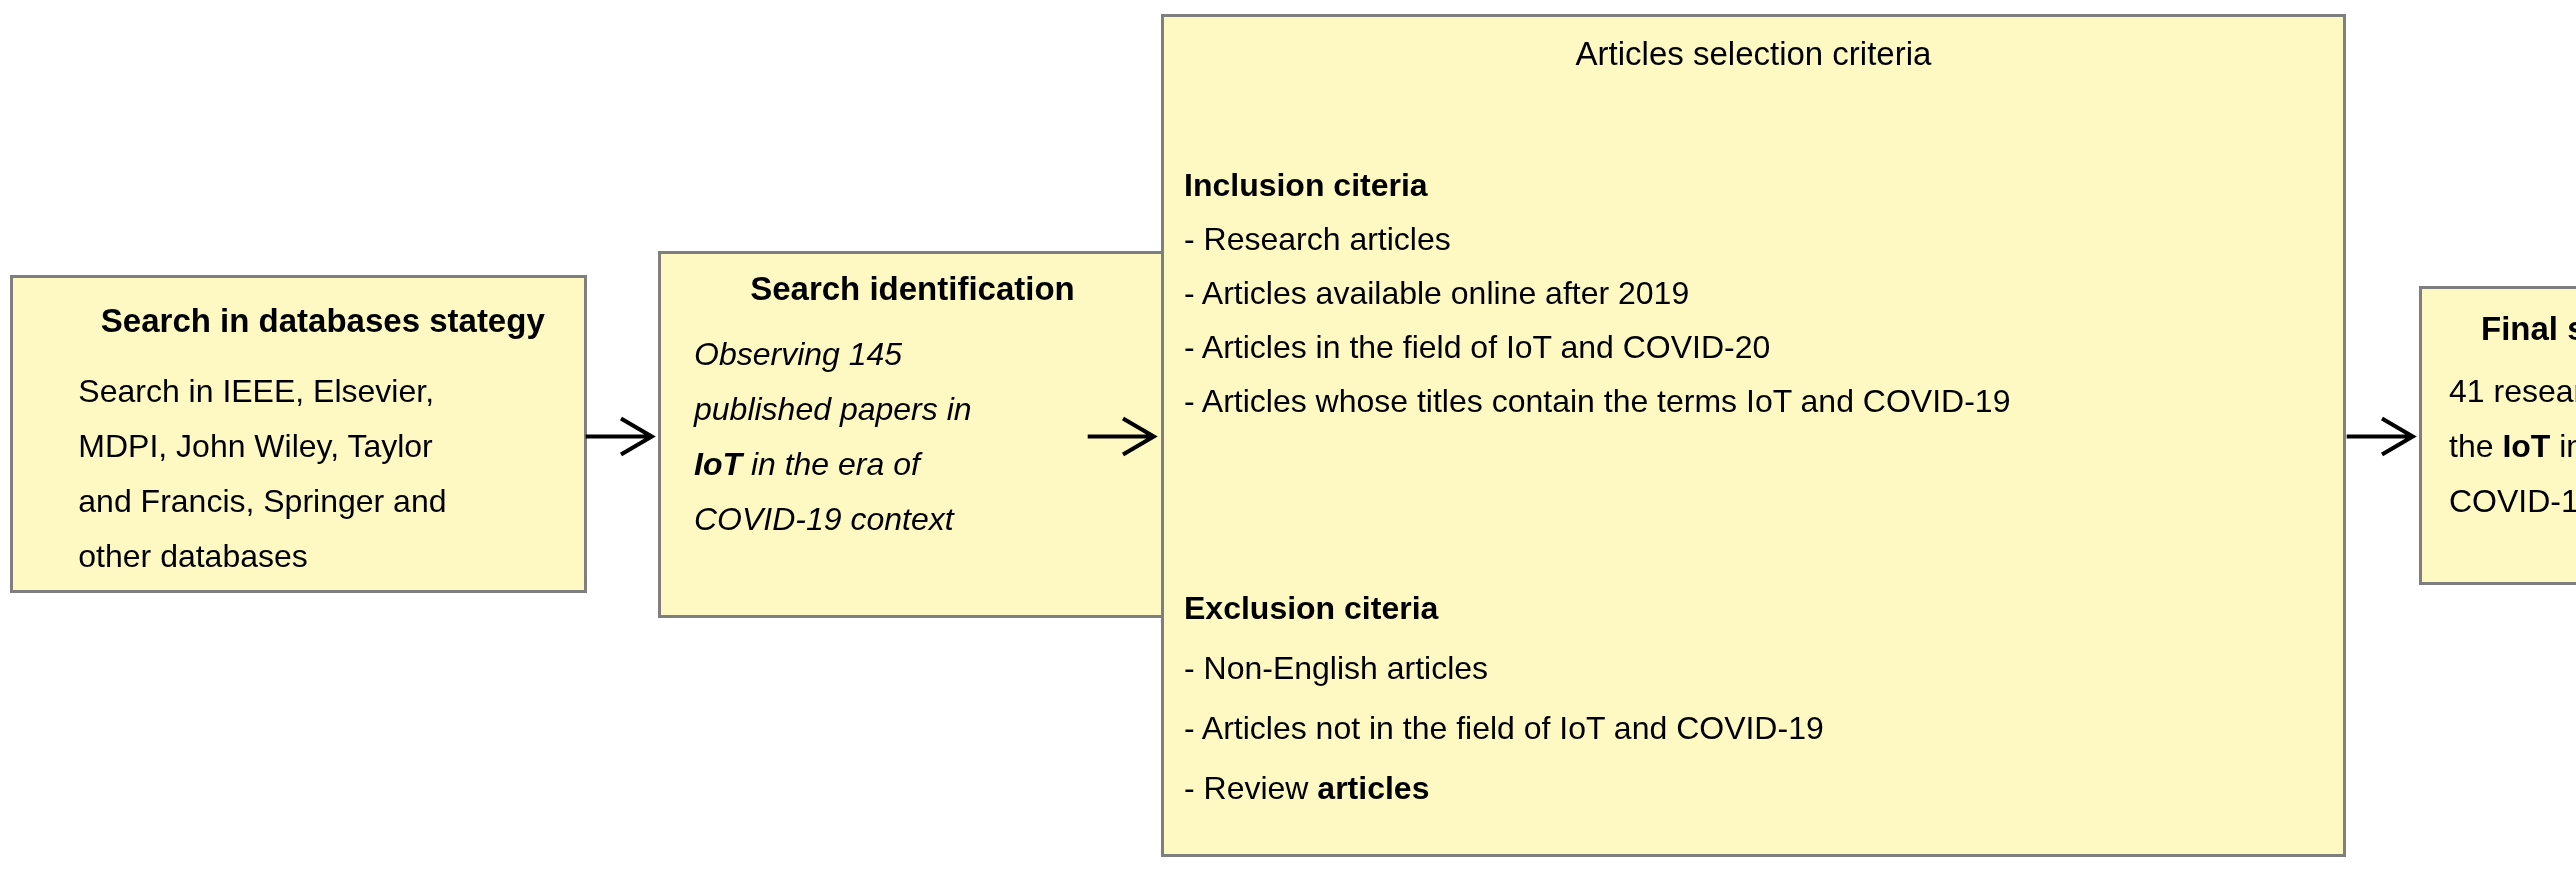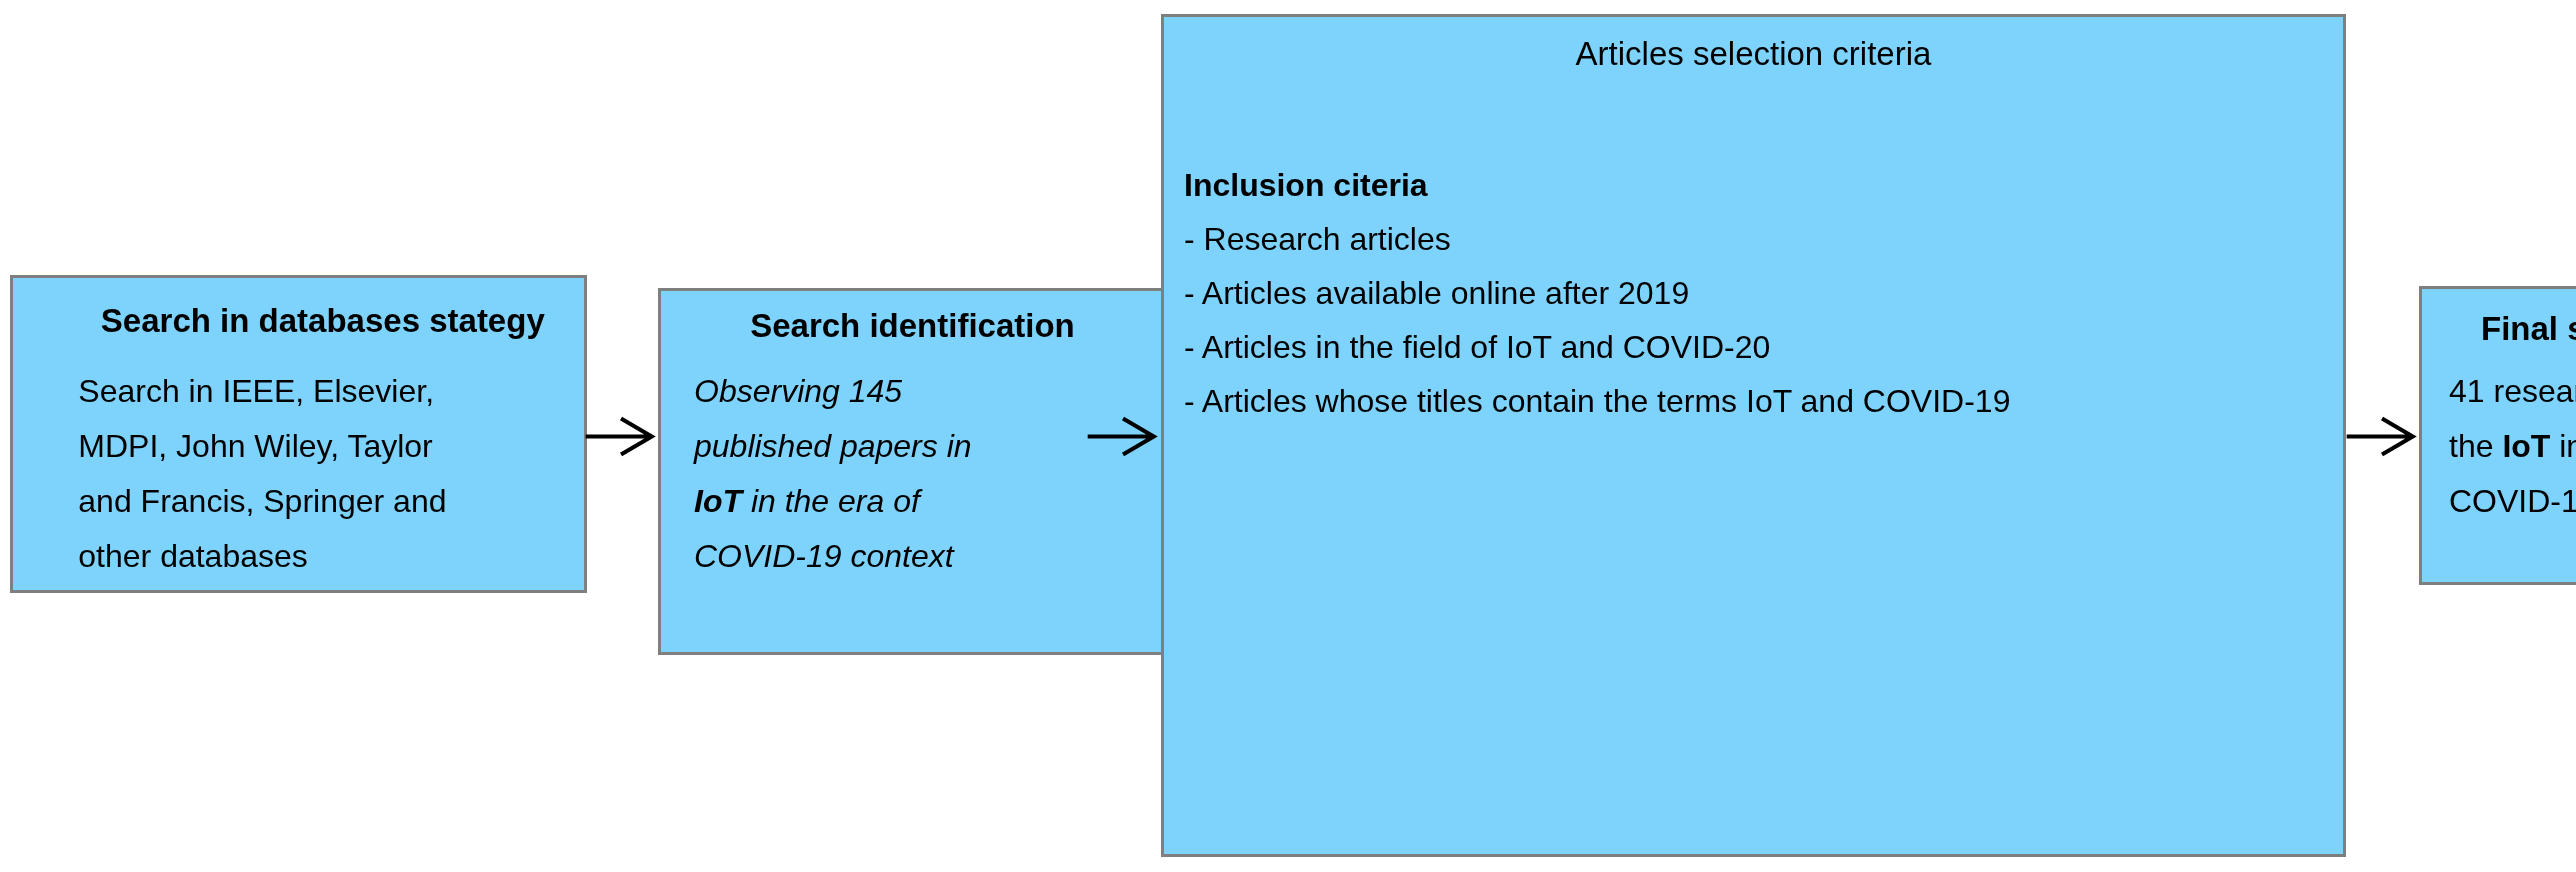--- a/index.html
+++ b/index.html
@@ -7,25 +7,25 @@
     position:relative;
     width:2901px;height:873px;
     background:#ffffff;
     font-family:"Liberation Sans",sans-serif;
     color:#000;
     overflow:hidden;
   }
   .box{
     position:absolute;
     border:3.6px solid #7f7f7f;
-    background:#7dd3fc;
+    background:#fef9c3;
     box-sizing:border-box;
   }
   .box-1{left:10.3px;  top:275px; width:577px; height:318px;padding-left:48px;}
-  .box-2{left:658px;top:251px; width:509px;  height:367px;margin-top:37px;}
+  .box-2{left:658px;top:251px; width:509px;  height:367px;}
   .box-3{left:1161px;top:14px;  width:1185px; height:843px;}
   .box-4{left:2419px;top:286px; width:467px;  height:299px;}
 
   .box-title{
     font-size:33px;font-weight:bold;line-height:41px;
     text-align:center;white-space:nowrap;
   }
   .box-3 .box-title{font-weight:normal;}
   .box-1 .box-title{margin-top:21.6px;}
   .box-2 .box-title{margin-top:14.4px;}
@@ -92,20 +92,28 @@
     <div class="criteria-section inclusion">
       <div class="section-heading">Inclusion citeria</div>
       <div>
           <div class="line"><span>- Research articles</span></div>
           <div class="line"><span>- Articles available online after 2019</span></div>
           <div class="line"><span>- Articles in the field of IoT and COVID-20</span></div>
           <div class="line"><span>- Articles whose titles contain the terms IoT and COVID-19</span></div>
         </div>
     </div>
 
+    <div class="criteria-section exclusion">
+      <div class="section-heading">Exclusion citeria</div>
+      <div>
+          <div class="line"><span>- Non-English articles</span></div>
+          <div class="line"><span>- Articles not in the field of IoT and COVID-19</span></div>
+          <div class="line"><span>- Review </span><span style="font-weight: bold;">articles</span></div>
+        </div>
+    </div>
   </div>
 
   <div class="arrow arrow-3">
     <svg viewBox="0 0 142 84" xmlns="http://www.w3.org/2000/svg">
       <path d="M3 42 L130 42 M72 7 L132 42 L72 77" stroke="#000" stroke-width="8" fill="none"></path>
     </svg>
   </div>
 
   <div class="box box-4">
     <div class="box-title">Final selected studies</div>

